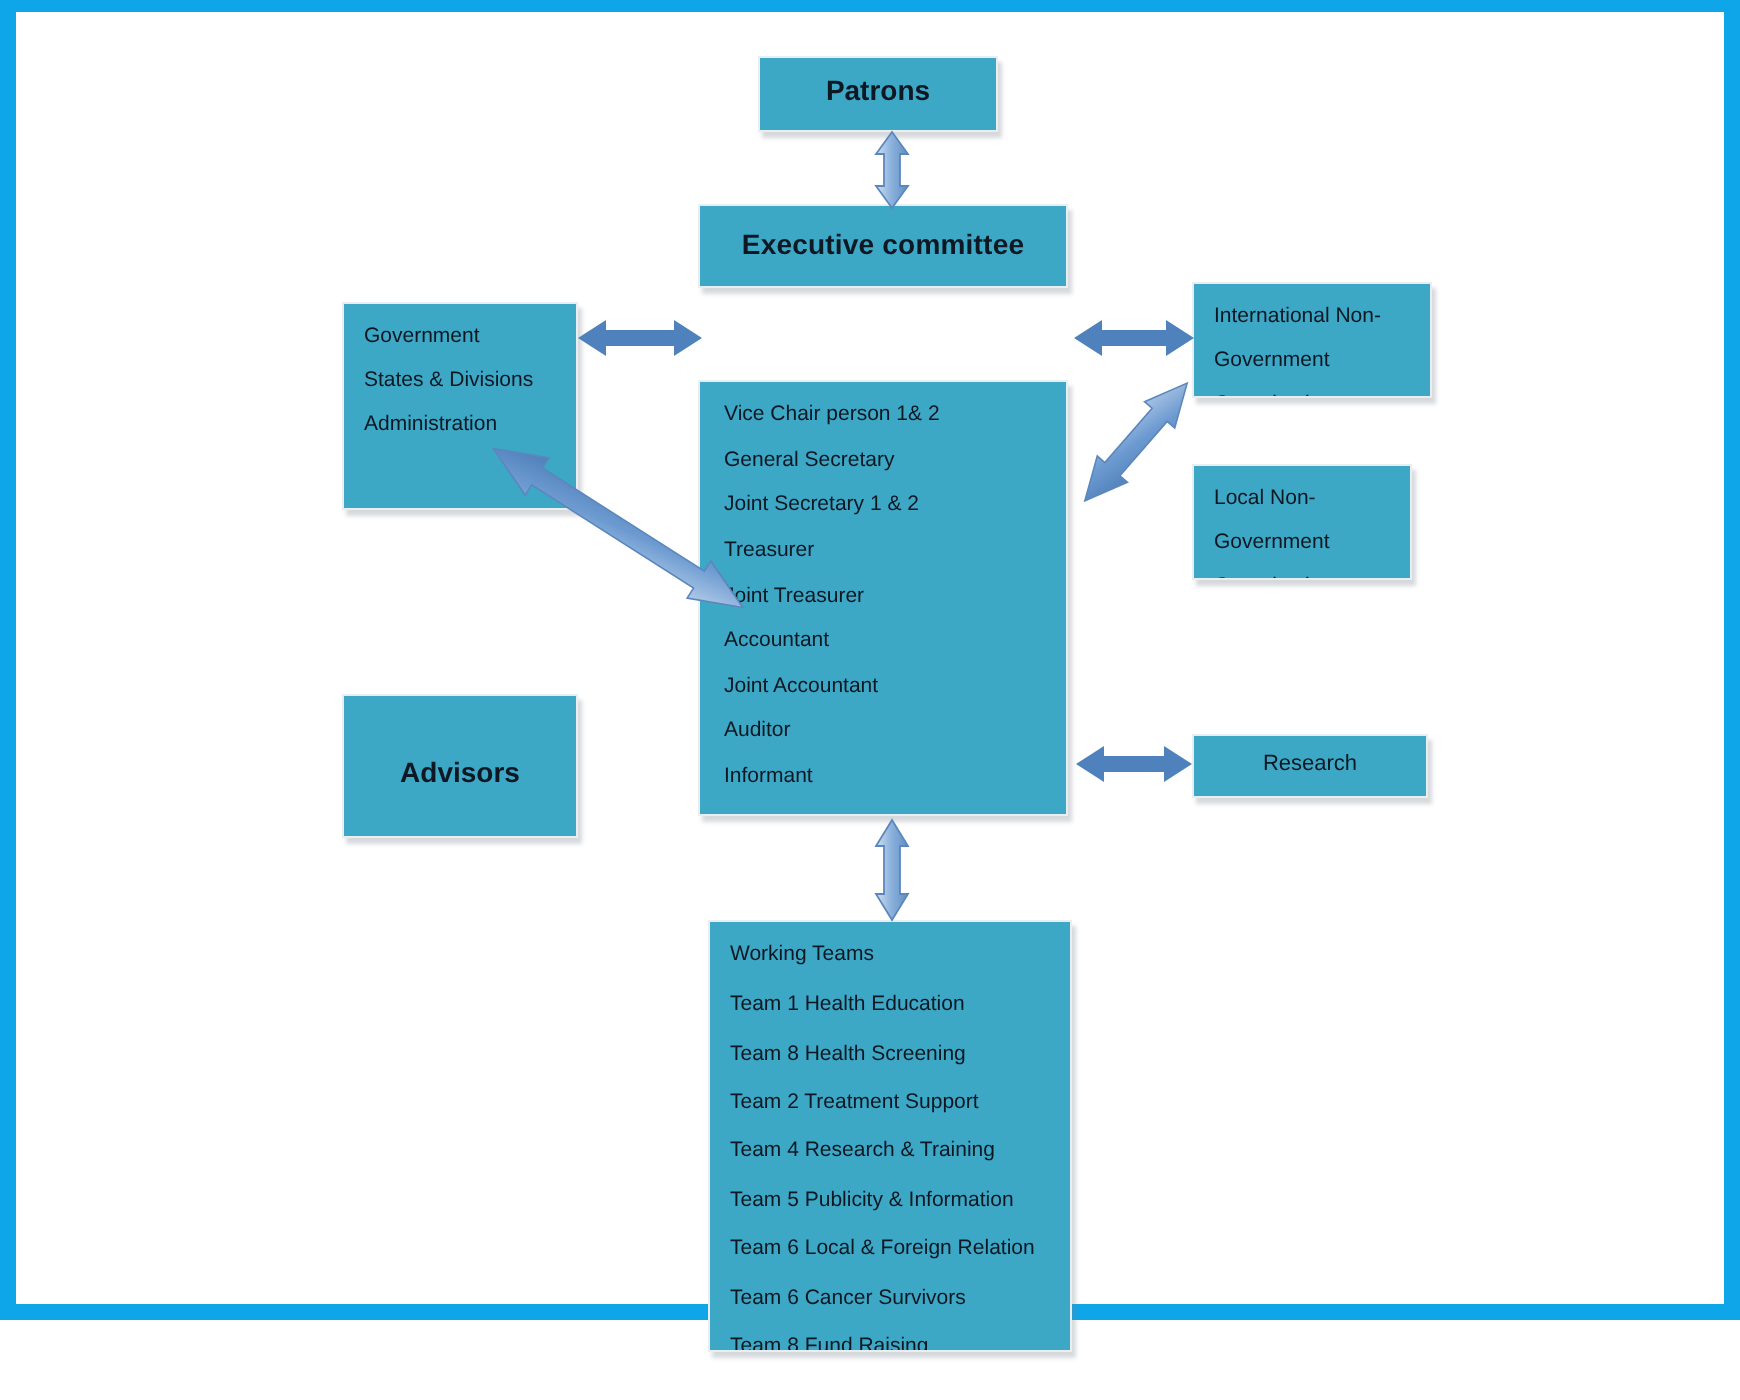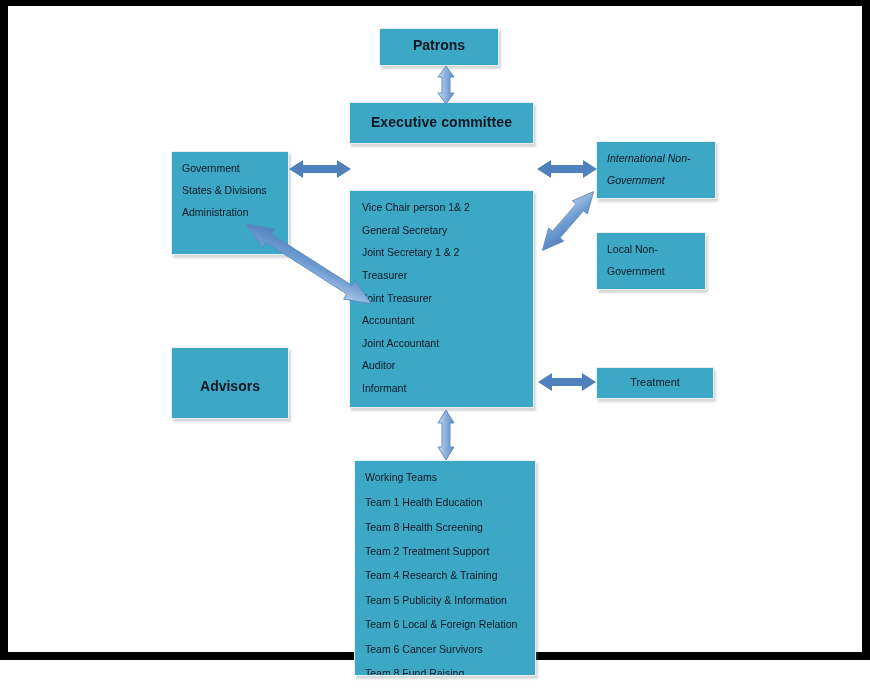--- a/index.html
+++ b/index.html
@@ -14,21 +14,21 @@
     overflow: hidden;
     font-family: "Liberation Sans", sans-serif;
   }
 
   
   #diagram-frame {
     position: relative;
     width: 870px;
     height: 660px;
     box-sizing: border-box;
-    background: #000000;
+    background: #0ea5e9;
     padding: 6px 8px 8px 8px;
   }
   #canvas {
     position: relative;
     width: 100%;
     height: 100%;
     background: #ffffff;
   }
 
   
@@ -74,21 +74,21 @@
     white-space: nowrap;
   }
 
   
   #node-patrons          { left: 371px; top: 22px;  width: 120px; height: 38px; }
   #node-executive        { left: 341px; top: 96px;  width: 185px; height: 42px; }
   #node-chair            { left: 341px; top: 142px; width: 185px; height: 38px; }
   #node-officers         { left: 341px; top: 184px; width: 185px; height: 218px; padding-left: 12px; }
   #node-government       { left: 163px; top: 145px; width: 118px; height: 104px; }
   #node-advisors         { left: 163px; top: 341px; width: 118px; height: 72px; align-items: center; }
-  #node-ingo             { left: 588px; top: 135px; width: 120px; height: 58px; font-style: italic; }
+  #node-ingo             { left: 588px; top: 135px; width: 120px; height: 58px; }
   #node-lngo             { left: 588px; top: 226px; width: 110px; height: 58px; }
   #node-community        { left: 588px; top: 361px; width: 118px; height: 32px; }
   #node-teams            { left: 346px; top: 454px; width: 182px; height: 216px; }
 
   #node-government .row, #node-ingo .row, #node-lngo .row { margin-bottom: 9px; }
   #node-officers .row { margin-bottom: 9.5px; }
   #node-teams .row    { margin-bottom: 11.3px; }
   #node-teams .row:first-child { margin-bottom: 12px; }
 
   
@@ -149,21 +149,21 @@
       <div class="row">Organizations</div>
     </div>
 
     <div class="node list" id="node-lngo">
       <div class="row">Local Non-</div>
       <div class="row">Government</div>
       <div class="row">Organizations</div>
     </div>
 
     <div class="node small-center-title" id="node-community">
-      <span>Treatment</span>
+      <span>Research</span>
     </div>
 
     <div class="node list" id="node-teams">
       <div class="row">Working Teams</div>
       <div class="row">Team 1  Health Education</div>
       <div class="row">Team 8  Health Screening</div>
       <div class="row">Team 2  Treatment Support</div>
       <div class="row">Team 4  Research &amp; Training</div>
       <div class="row">Team 5  Publicity &amp; Information</div>
       <div class="row">Team 6  Local &amp; Foreign Relation</div>

